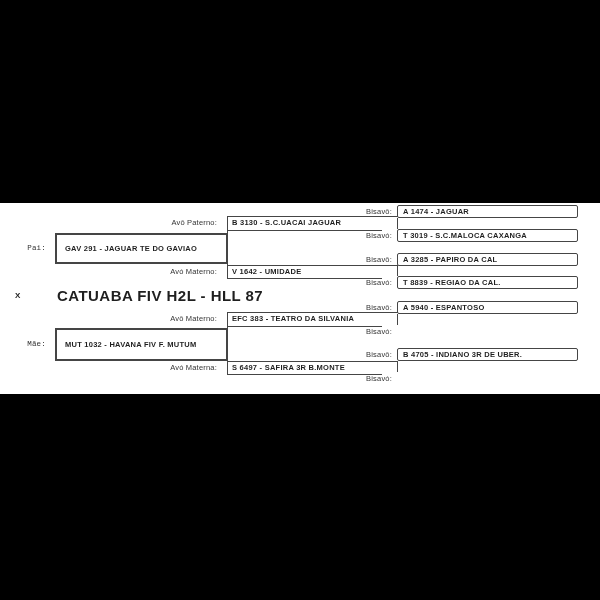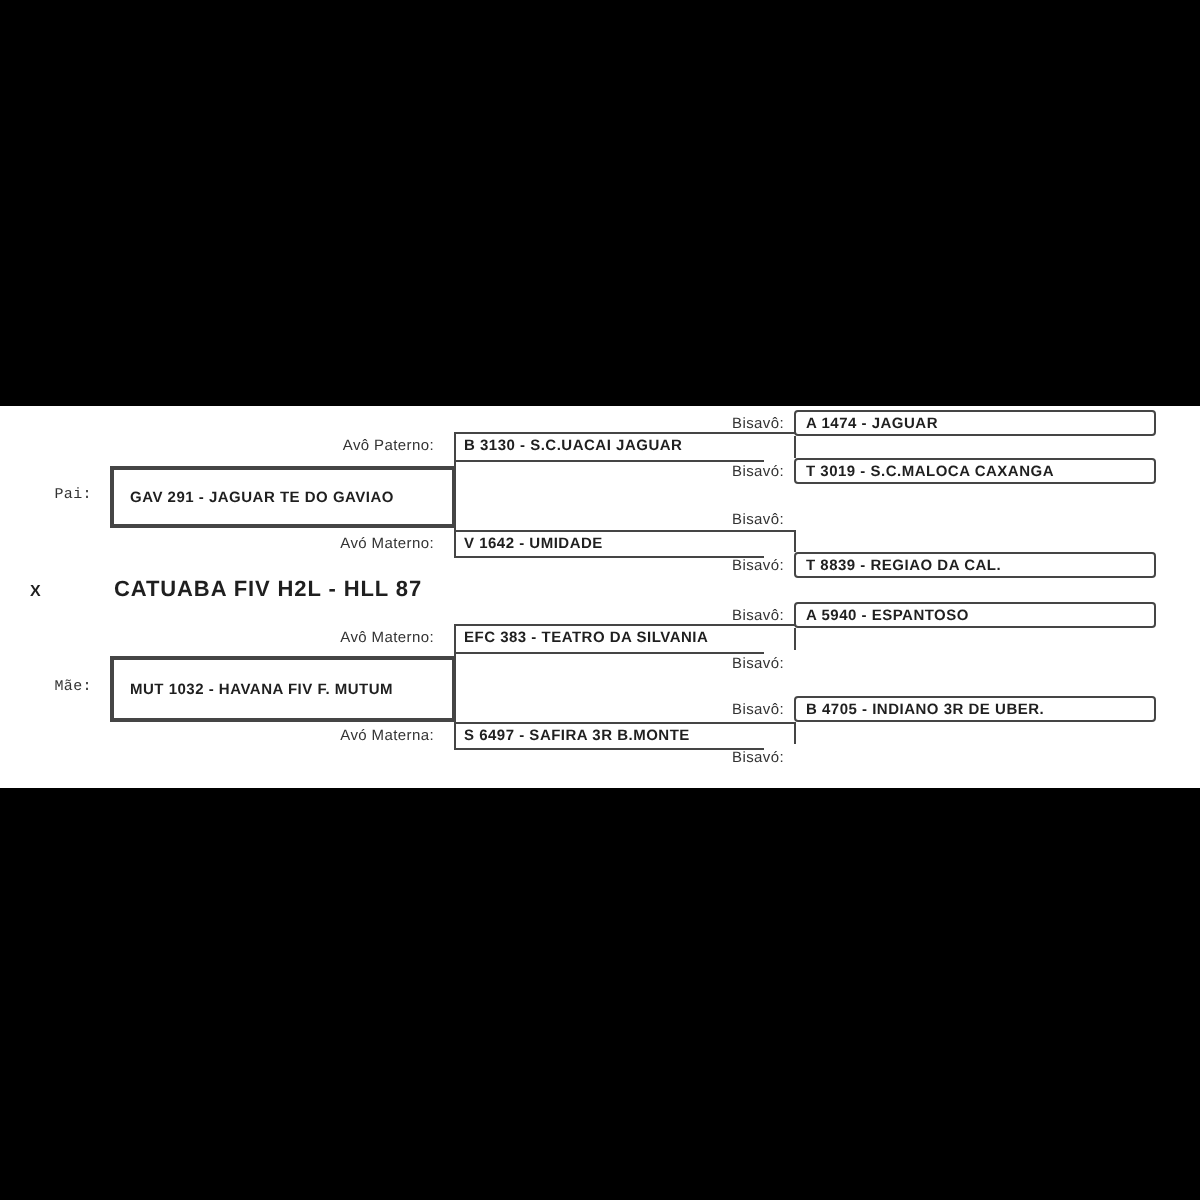--- a/index.html
+++ b/index.html
@@ -36,40 +36,43 @@
     border:2px solid var(--line);background:var(--paper);display:flex;align-items:center;
   }
   .parent-box .name{position:static;padding-left:8px;}
   .parent-lbl{left:8px;width:38px;font-family:Liberation Mono, monospace;}
   .subject-x{
     position:absolute;left:15px;top:88px;color:var(--ink);
     font-size:8px;font-weight:bold;letter-spacing:.3px;
   }
   .subject-name{
     position:absolute;left:57px;top:86px;height:13px;line-height:13px;color:var(--ink);
-    font-size:11px;font-weight:bold;letter-spacing:.45px;white-space:nowrap;
+    font-size:15px;font-weight:bold;letter-spacing:.45px;white-space:nowrap;
   }
 </style>
 </head>
 <body>
 
 <div class="screen">
   <div class="content">
 
     <div class="lbl ggp-lbl" style="top:2px">Bisavô:</div>
     <div class="ggp-box" style="top:2px">
         <span class="name">A 1474 - JAGUAR</span>
       </div>
 
     <div class="lbl ggp-lbl" style="top:26px">Bisavó:</div>
     <div class="ggp-box" style="top:26px">
         <span class="name">T 3019 - S.C.MALOCA CAXANGA</span>
       </div>
 
     <div class="lbl ggp-lbl" style="top:50px">Bisavô:</div>
+    <div class="ggp-box" style="top:50px">
+        <span class="name">A 3285 - PAPIRO DA CAL</span>
+      </div>
 
     <div class="lbl ggp-lbl" style="top:73px">Bisavó:</div>
     <div class="ggp-box" style="top:73px">
         <span class="name">T 8839 - REGIAO DA CAL.</span>
       </div>
 
     <div class="lbl ggp-lbl" style="top:98px">Bisavô:</div>
     <div class="ggp-box" style="top:98px">
         <span class="name">A 5940 - ESPANTOSO</span>
       </div>

